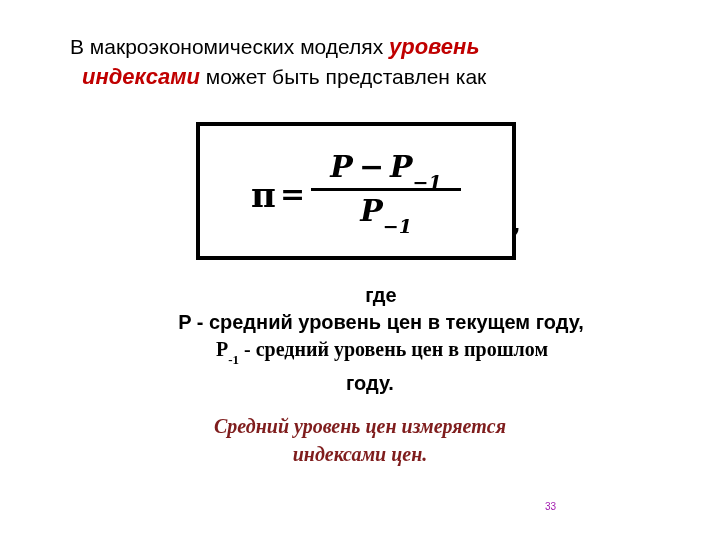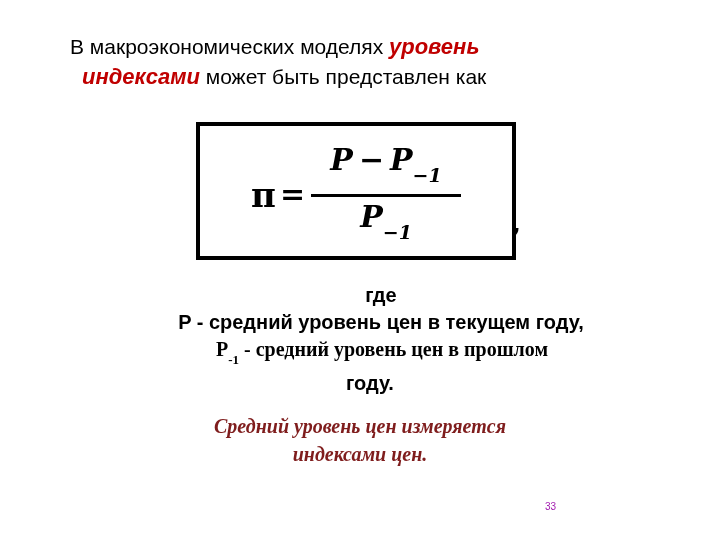--- a/index.html
+++ b/index.html
@@ -83,21 +83,21 @@
     top: 2px;
   }
   .frac {
     display: inline-flex;
     flex-direction: column;
     align-items: center;
     line-height: 1;
   }
   .frac .num {
     font-size: 30px;
-    padding: 0 8px 14px 8px;
+    padding: 0 8px 1px 8px;
     white-space: nowrap;
   }
   .frac .bar {
     height: 3px;
     background: #000000;
     width: 100%;
     min-width: 150px;
   }
   .frac .den {
     font-size: 30px;

